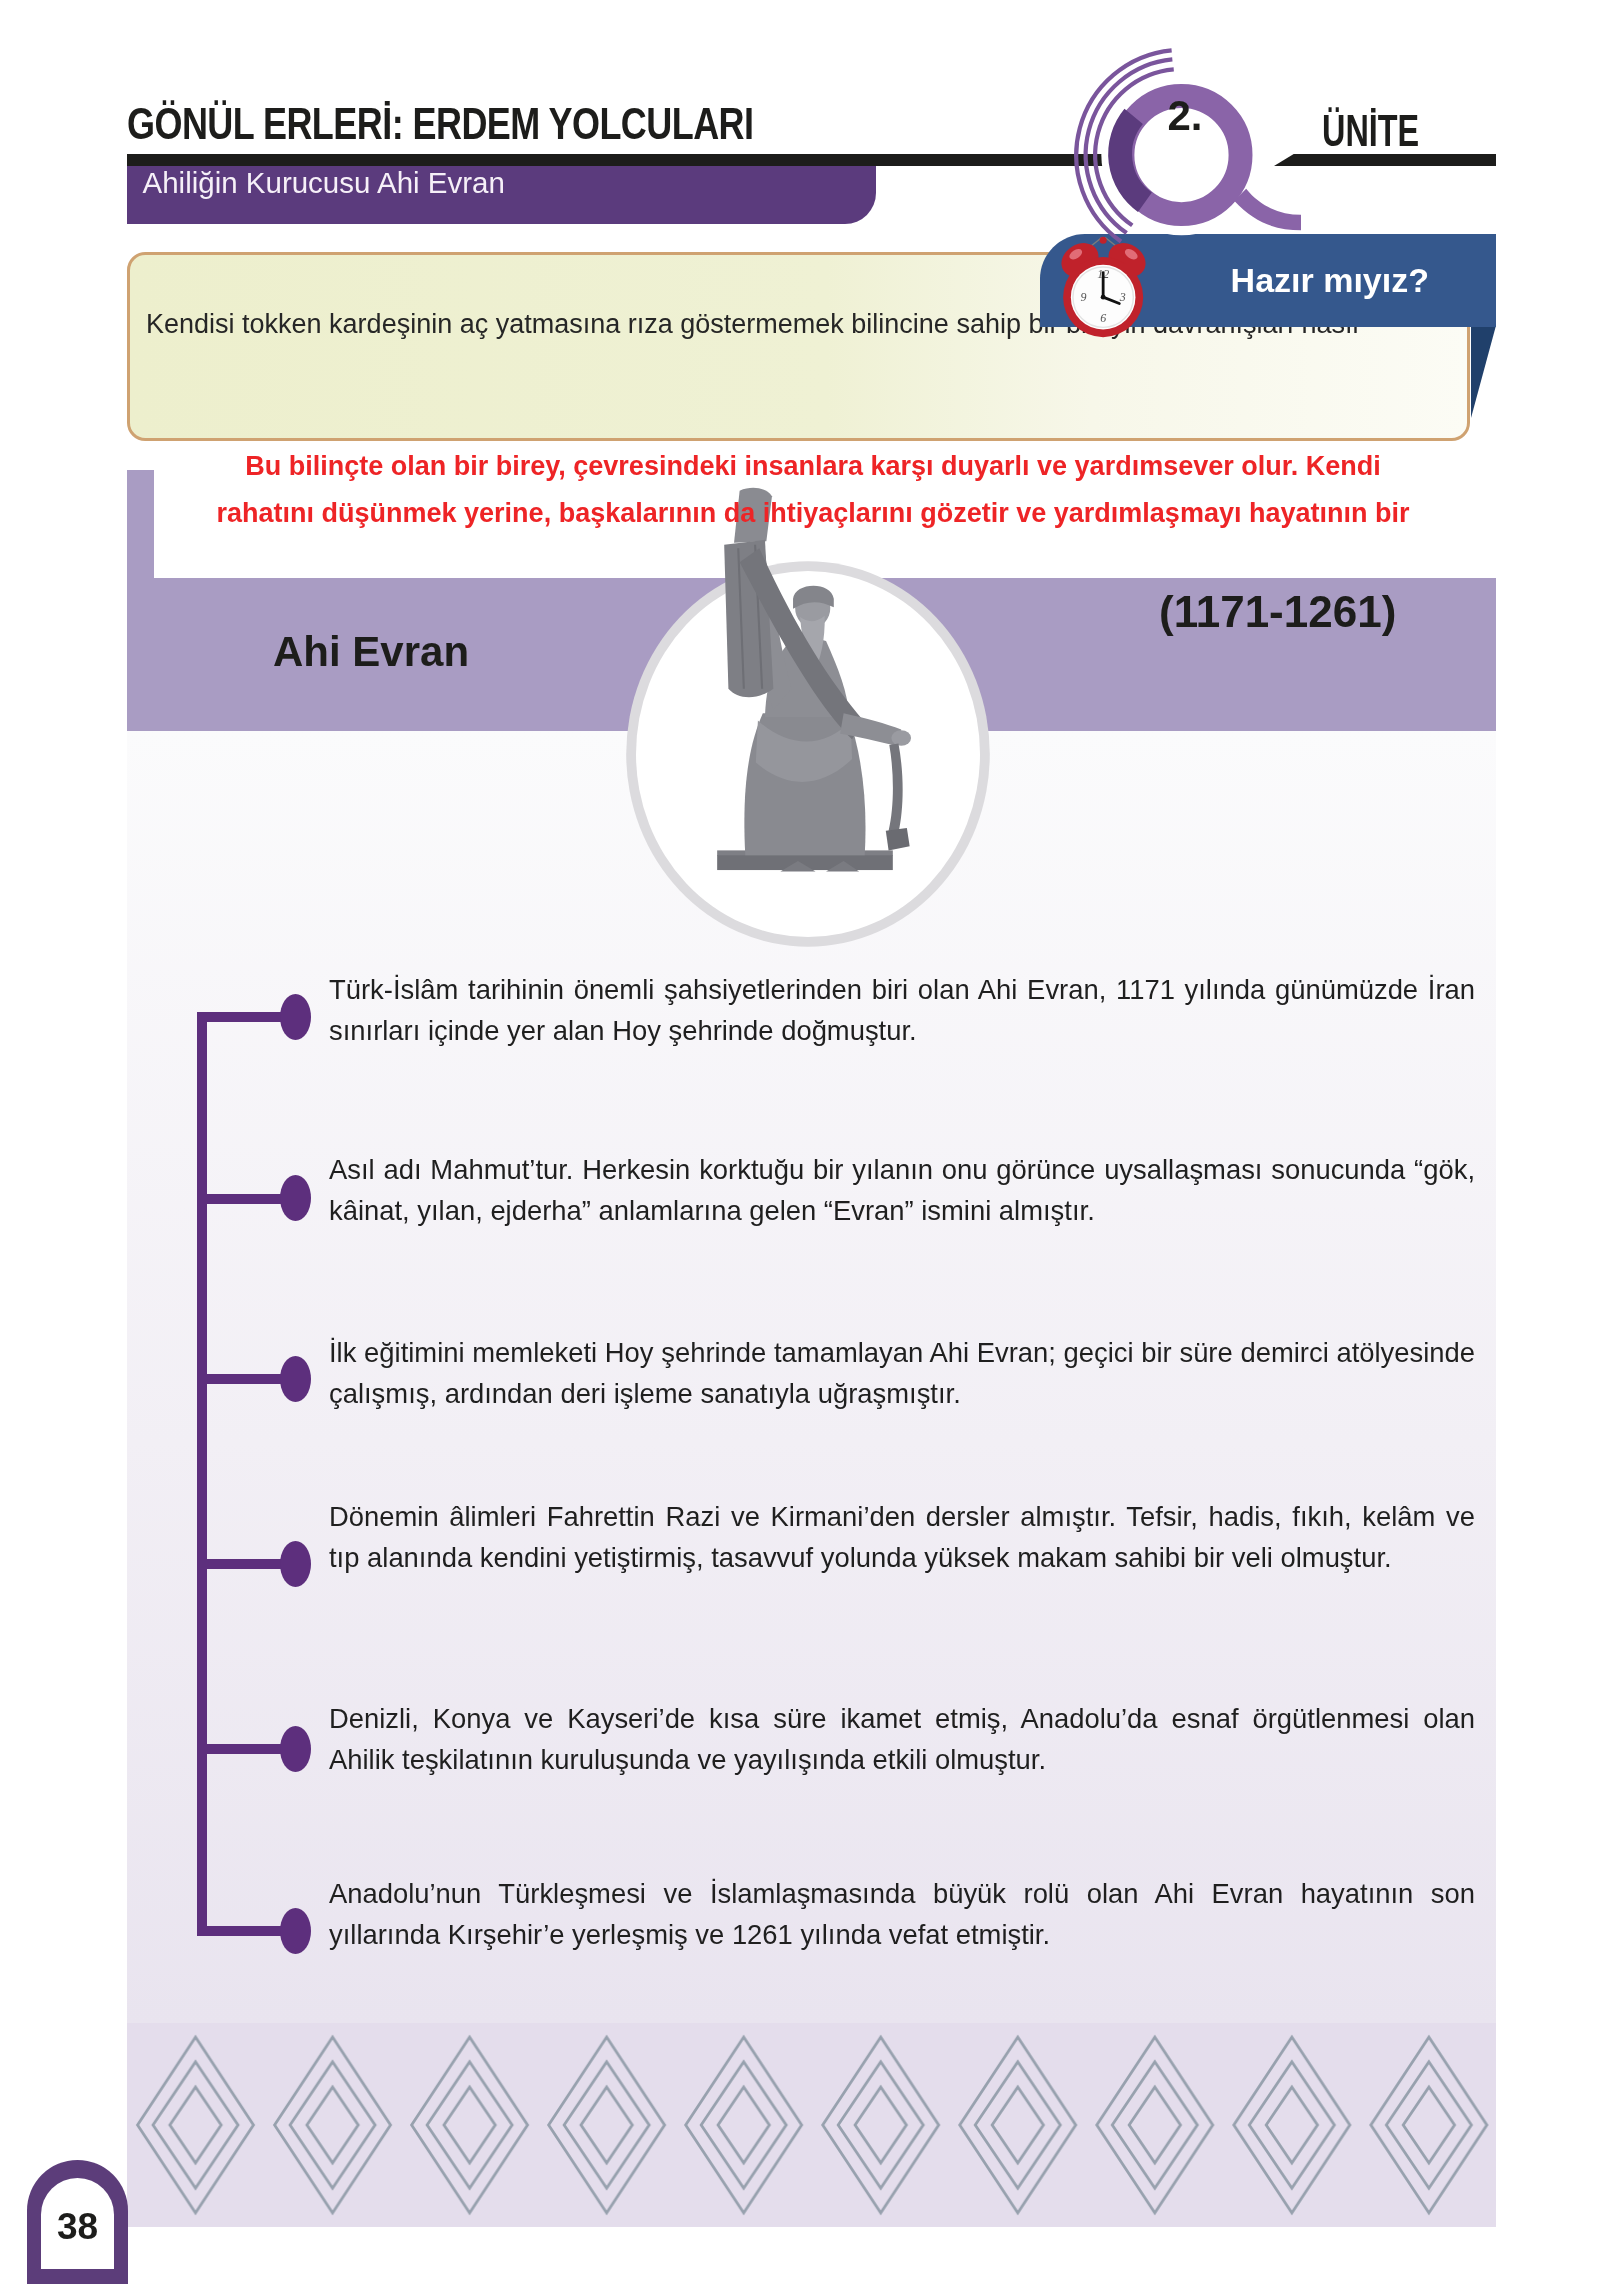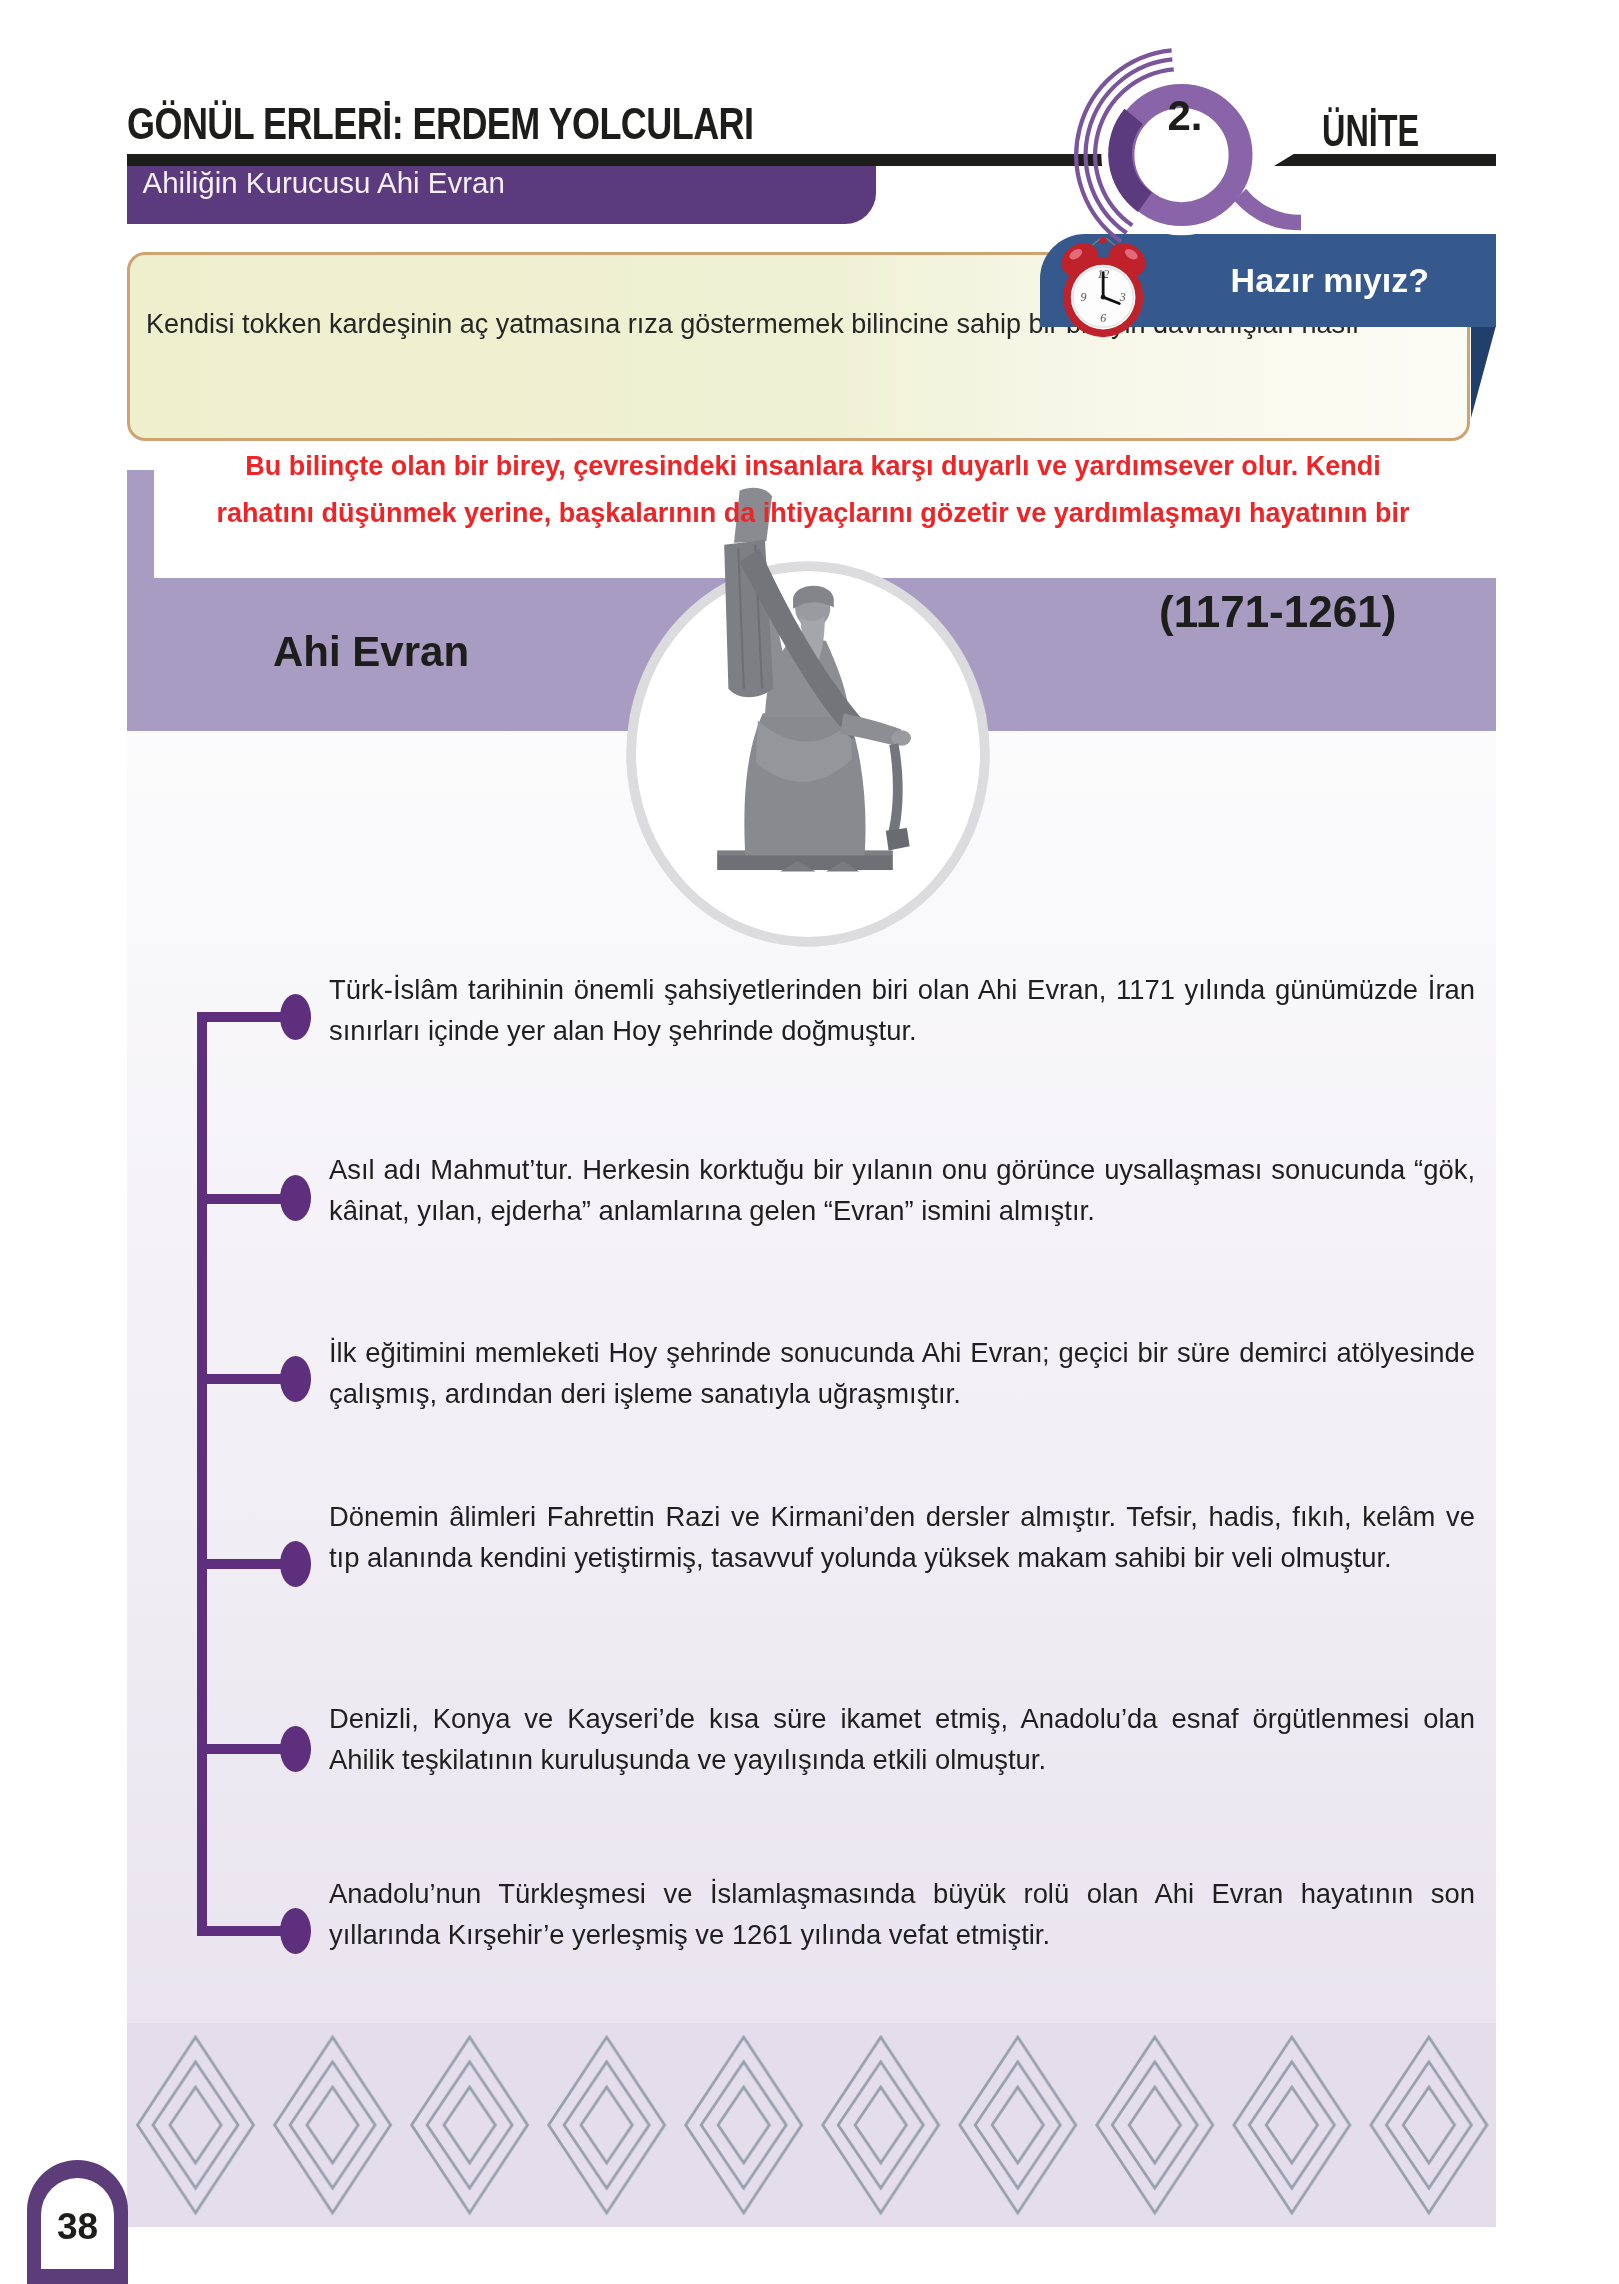--- a/index.html
+++ b/index.html
@@ -173,21 +173,21 @@
   <div class="abs tl-connector" style="top:1012px"></div>
   <div class="abs tl-dot" style="top:994px"></div>
   <div class="abs tl-text" style="top:969px">Türk-İslâm tarihinin önemli şahsiyetlerinden biri olan Ahi Evran, 1171 yılında günümüzde İran sınırları içinde yer alan Hoy şehrinde doğmuştur.</div>
 
   <div class="abs tl-connector" style="top:1194px"></div>
   <div class="abs tl-dot" style="top:1175px"></div>
   <div class="abs tl-text" style="top:1149px">Asıl adı Mahmut’tur. Herkesin korktuğu bir yılanın onu görünce uysallaşması sonucunda “gök, kâinat, yılan, ejderha” anlamlarına gelen “Evran” ismini almıştır.</div>
 
   <div class="abs tl-connector" style="top:1374px"></div>
   <div class="abs tl-dot" style="top:1356px"></div>
-  <div class="abs tl-text" style="top:1332px">İlk eğitimini memleketi Hoy şehrinde sonucunda Ahi Evran; geçici bir süre demirci atölyesinde çalışmış, ardından deri işleme sanatıyla uğraşmıştır.</div>
+  <div class="abs tl-text" style="top:1332px">İlk eğitimini memleketi Hoy şehrinde tamamlayan Ahi Evran; geçici bir süre demirci atölyesinde çalışmış, ardından deri işleme sanatıyla uğraşmıştır.</div>
 
   <div class="abs tl-connector" style="top:1559px"></div>
   <div class="abs tl-dot" style="top:1541px"></div>
   <div class="abs tl-text" style="top:1496px">Dönemin âlimleri Fahrettin Razi ve Kirmani’den dersler almıştır. Tefsir, hadis, fıkıh, kelâm ve tıp alanında kendini yetiştirmiş, tasavvuf yolunda yüksek makam sahibi bir veli olmuştur.</div>
 
   <div class="abs tl-connector" style="top:1744px"></div>
   <div class="abs tl-dot" style="top:1726px"></div>
   <div class="abs tl-text" style="top:1698px">Denizli, Konya ve Kayseri’de kısa süre ikamet etmiş, Anadolu’da esnaf örgütlenmesi olan Ahilik teşkilatının kuruluşunda ve yayılışında etkili olmuştur.</div>
 
   <div class="abs tl-connector" style="top:1926px"></div>

